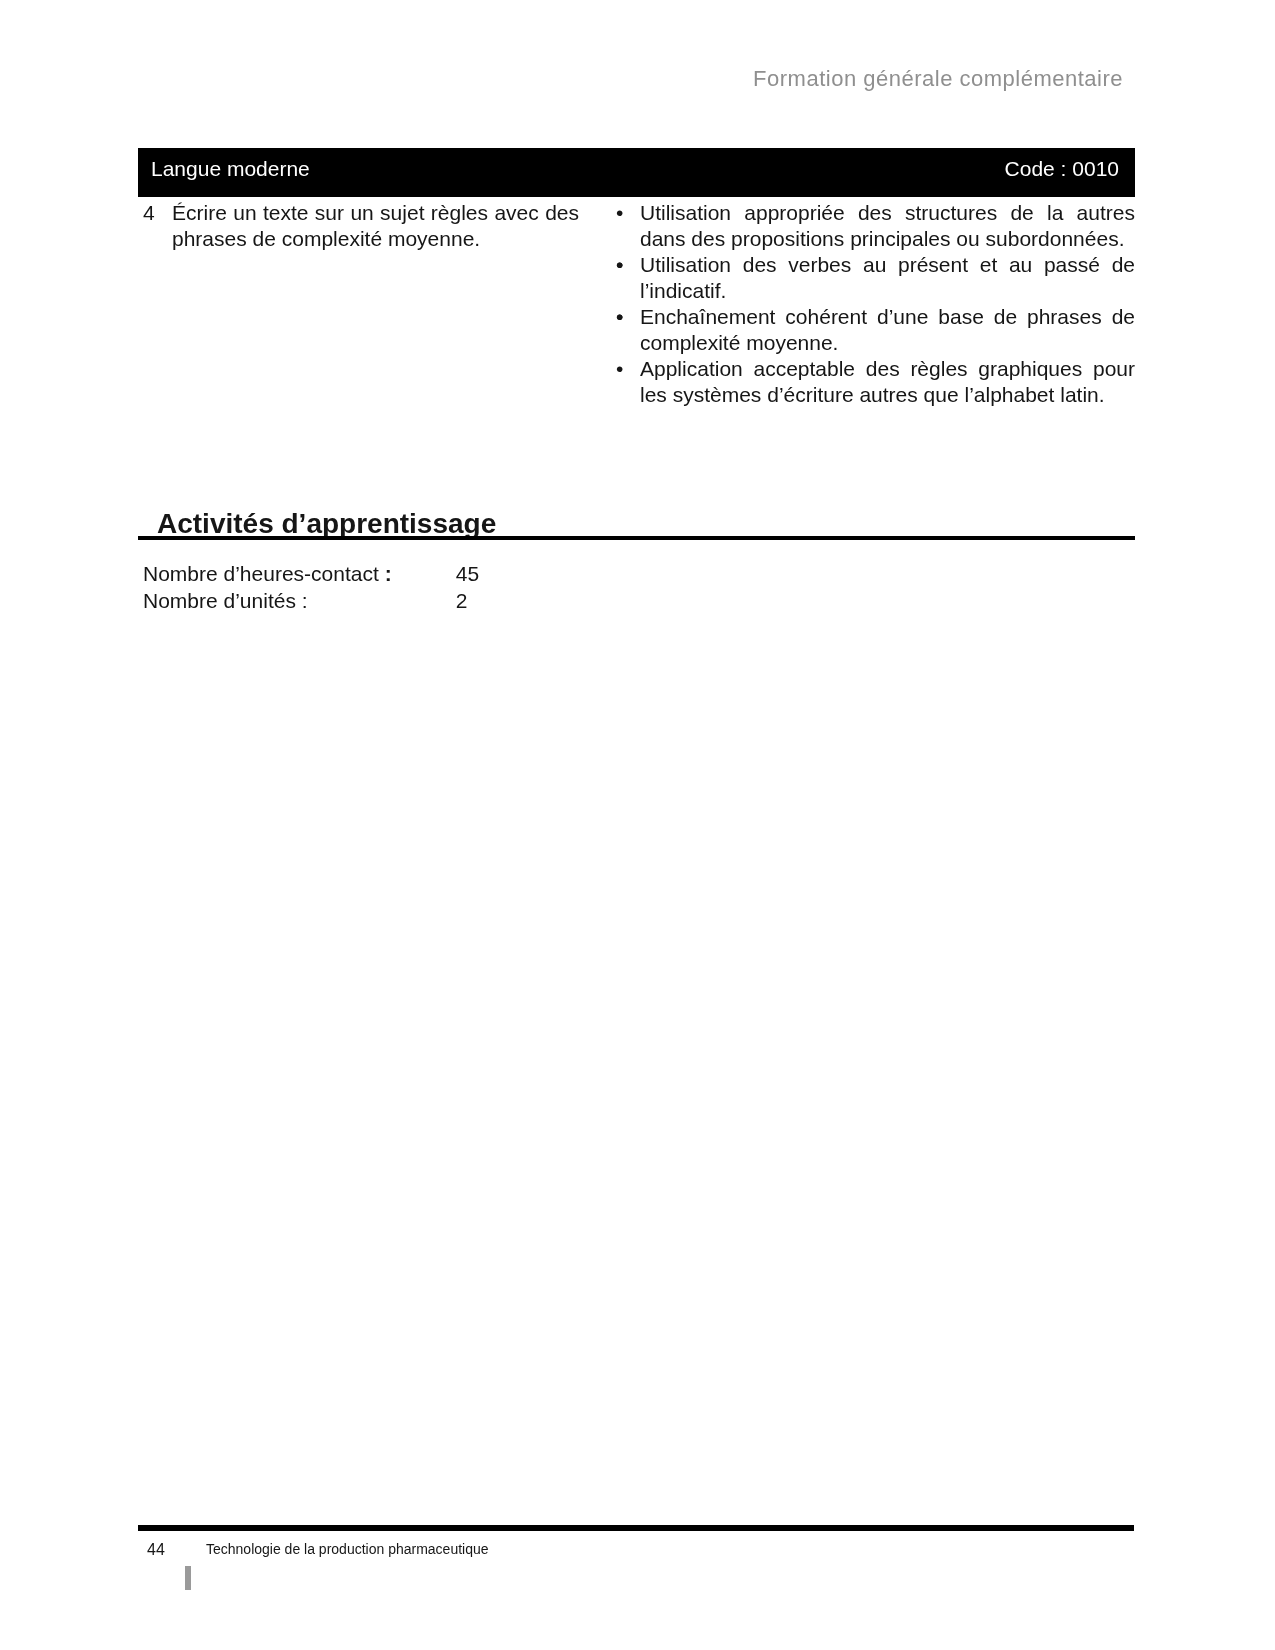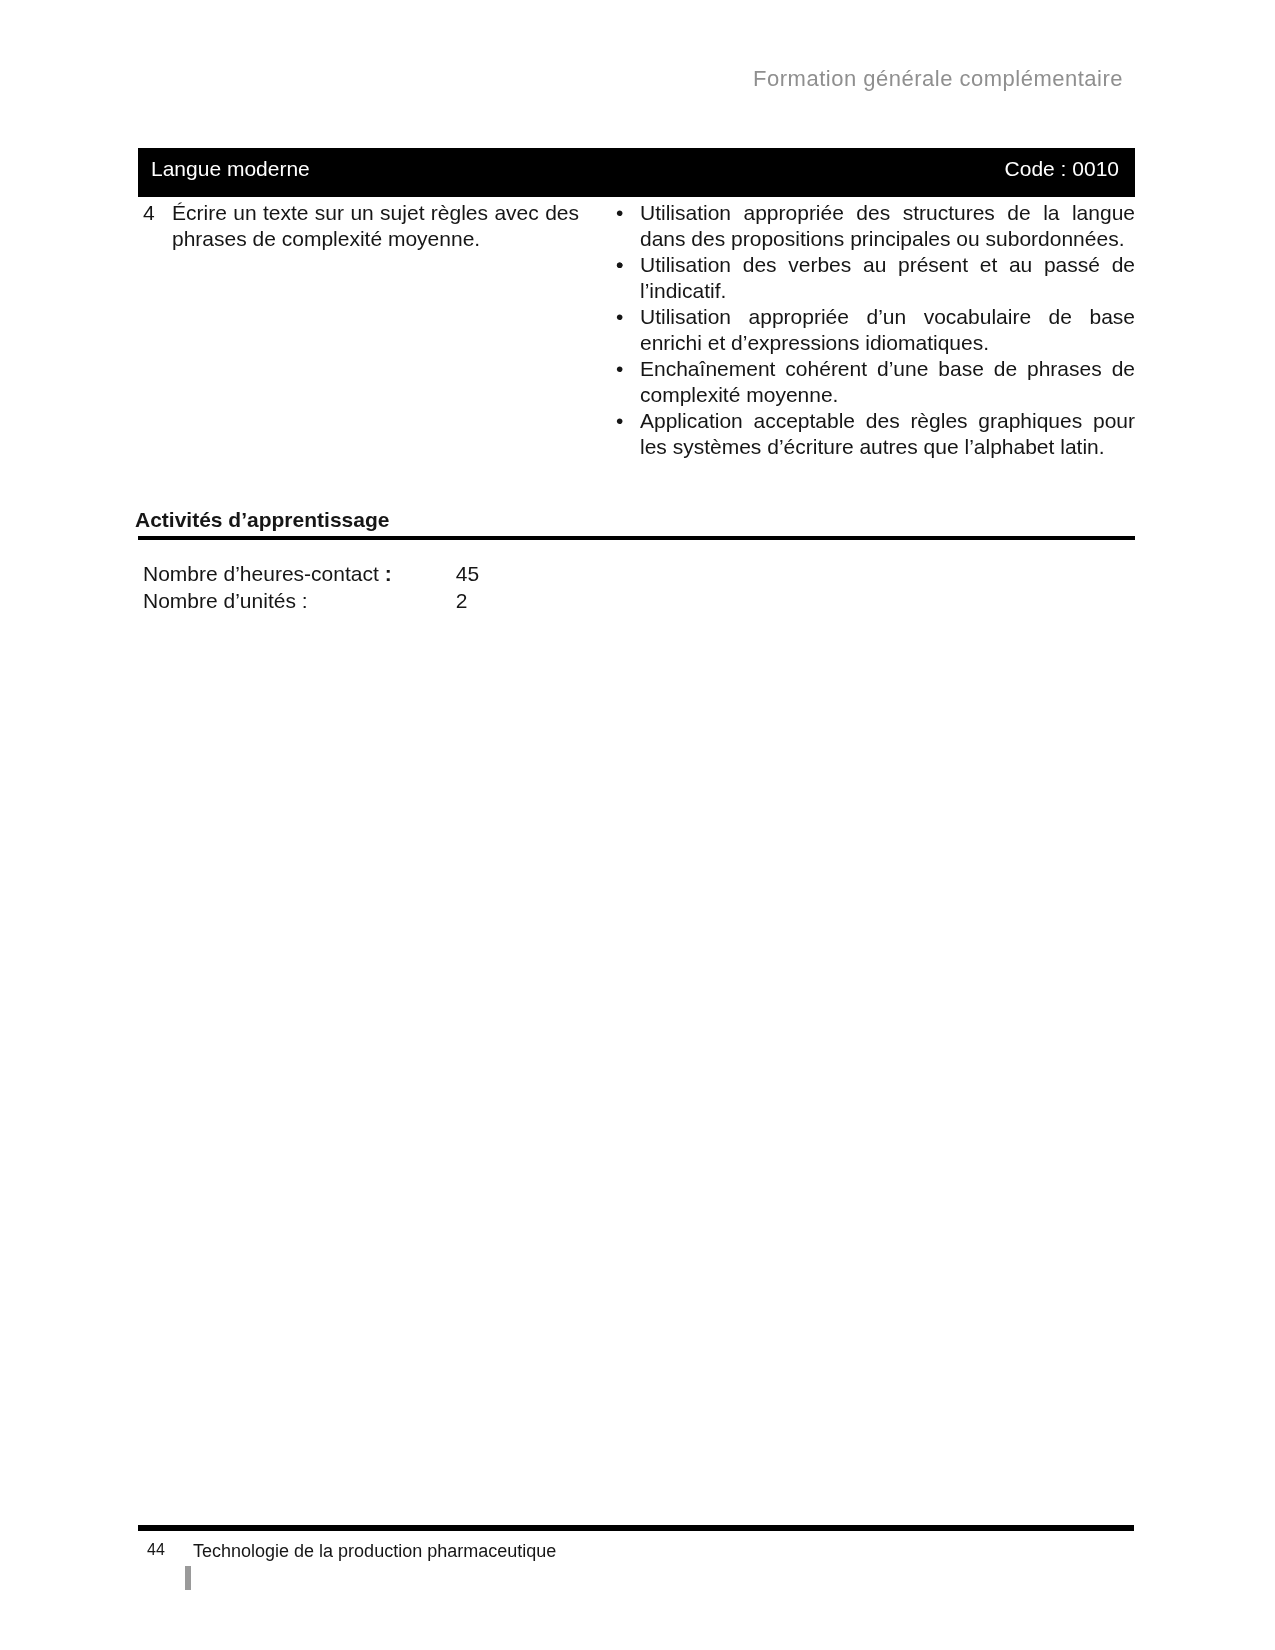--- a/index.html
+++ b/index.html
@@ -84,23 +84,23 @@
   }
   .criteria-item .bullet {
     position: absolute;
     left: 9px;
     top: 0;
   }
 
   
   .activities-heading {
     position: absolute;
-    left: 135px;
+    left: 157px;
     top: 508px;
-    font-size: 21px;
+    font-size: 28px;
     font-weight: bold;
   }
   .activities-rule {
     position: absolute;
     left: 138px;
     top: 536px;
     width: 997px;
     height: 4px;
     background: #000000;
   }
@@ -129,23 +129,23 @@
     background: #000000;
   }
   .footer-page-number {
     position: absolute;
     left: 147px;
     top: 1541px;
     font-size: 16px;
   }
   .footer-doc-title {
     position: absolute;
-    left: 193px;
+    left: 206px;
     top: 1541px;
-    font-size: 18px;
+    font-size: 14px;
   }
   .footer-marker {
     position: absolute;
     left: 185px;
     top: 1566px;
     width: 6px;
     height: 24px;
     background: #9a9a9a;
   }
 </style>
@@ -162,32 +162,31 @@
   </div>
 
   <div class="objective">
     <span class="objective-number">4</span>
     <span class="objective-text">Écrire un texte sur un sujet règles avec des phrases de complexité moyenne.</span>
   </div>
 
   <ul class="criteria-list">
     <li class="criteria-item">
       <span class="bullet">•</span>
-      <span>Utilisation appropriée des structures de la langue dans des propositions principales ou subordonnées.</span>
+      <span>Utilisation appropriée des structures de la autres dans des propositions principales ou subordonnées.</span>
     </li>
     <li class="criteria-item">
       <span class="bullet">•</span>
     </li>
     <li class="criteria-item">
       <span class="bullet">•</span>
       <span>Utilisation des verbes au présent et au passé de l’indicatif.</span>
     </li>
     <li class="criteria-item">
       <span class="bullet">•</span>
-      <span>Utilisation appropriée d’un vocabulaire de base enrichi et d’expressions idiomatiques.</span>
     </li>
     <li class="criteria-item">
       <span class="bullet">•</span>
       <span>Enchaînement cohérent d’une base de phrases de complexité moyenne.</span>
     </li>
     <li class="criteria-item">
       <span class="bullet">•</span>
       <span>Application acceptable des règles graphiques pour les systèmes d’écriture autres que l’alphabet latin.</span>
     </li>
   </ul>

